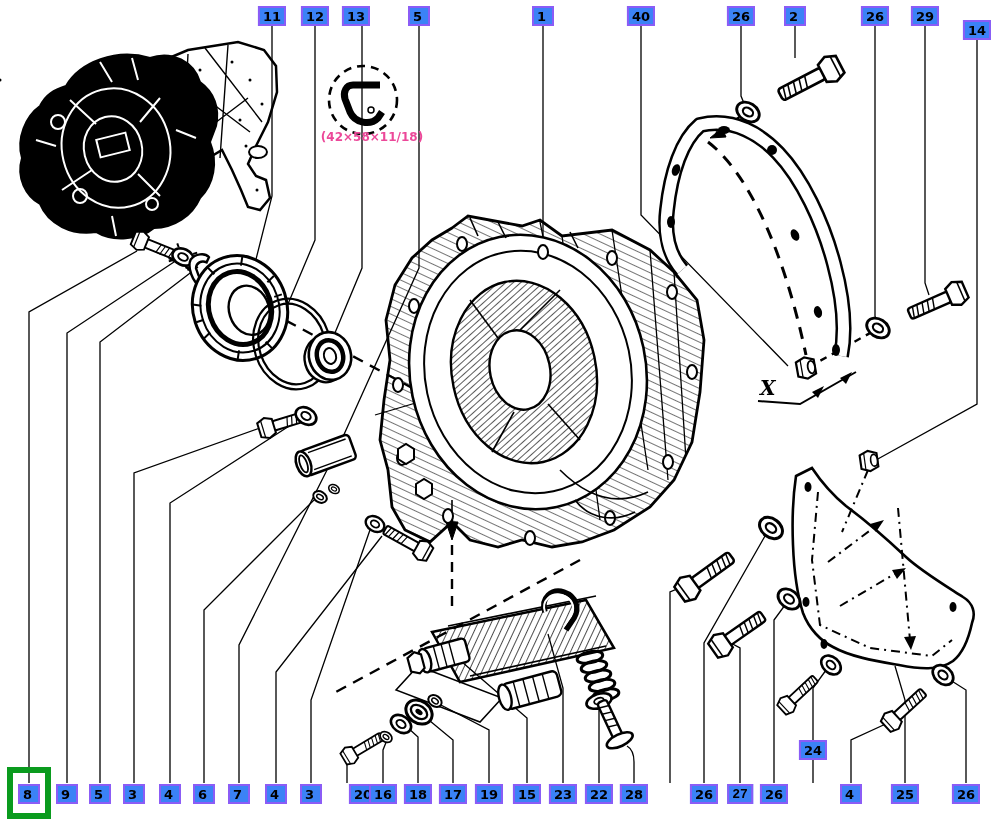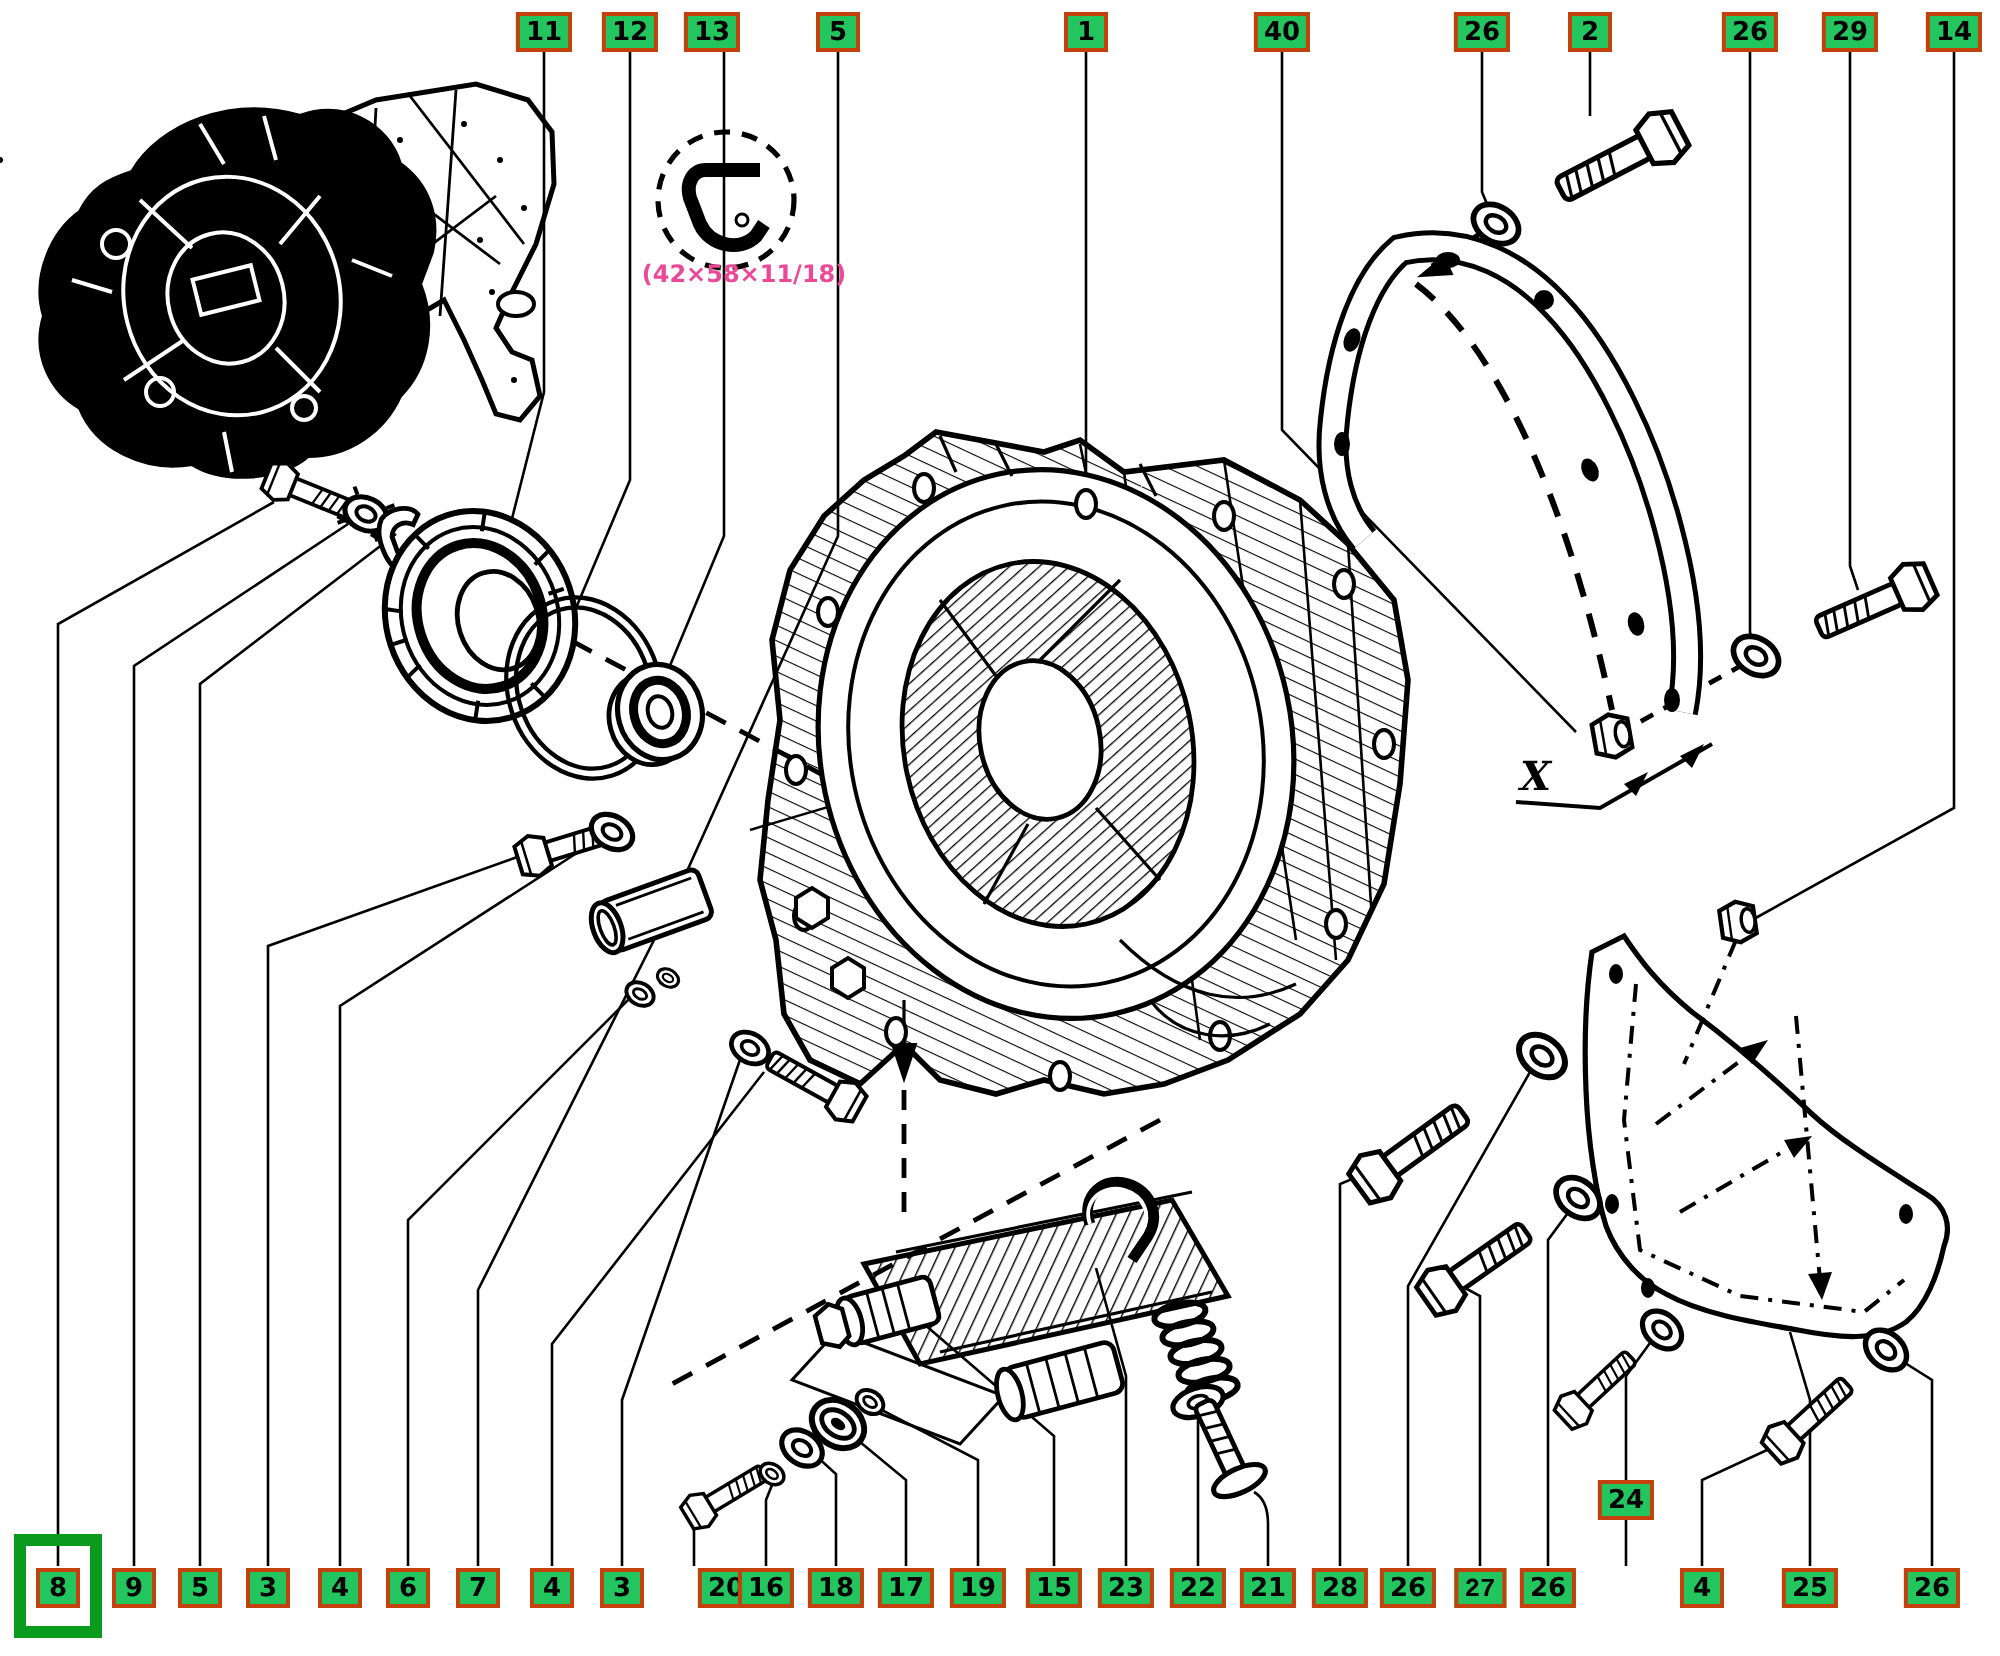--- a/index.html
+++ b/index.html
@@ -1,21 +1,21 @@
 <!DOCTYPE html>
 <html><head>
 <meta charset="utf-8">
 <style>
   html,body{margin:0;padding:0;background:#fff;}
   .stage{position:relative;width:1000px;height:828px;background:#fff;overflow:hidden;
          font-family:"DejaVu Sans",sans-serif;}
   .stage svg{position:absolute;left:0;top:0;}
   .lbl{position:absolute;transform:translateX(-50%);box-sizing:border-box;
-       min-width:22px;height:20px;padding:1px 3px 0;border:2px solid #c2410c;background:#22c55e;
-       font:bold 13px/16px "DejaVu Sans",sans-serif;text-align:center;color:#000;}
+       min-width:22px;height:20px;padding:1px 3px 0;border:2px solid #8b5cf6;background:#3b82f6;
+       font:bold 13px/16px "DejaVu Sans",sans-serif;color:#000;}
   .hl{position:absolute;box-sizing:border-box;width:44px;height:52px;border:6px solid #0a9b1e;background:transparent;}
   .note{position:absolute;transform:translateX(-50%);font:bold 12px "DejaVu Sans",sans-serif;
         color:#ec4899;white-space:nowrap;}
   .xmark{position:absolute;font:italic bold 20px "DejaVu Serif",serif;color:#000;}
 </style>
 </head>
 <body>
 
 <div class="stage">
 
@@ -324,41 +324,41 @@
   <div class="lbl" style="left:272px;top:6px;">11</div>
   <div class="lbl" style="left:315px;top:6px;">12</div>
   <div class="lbl" style="left:356px;top:6px;">13</div>
   <div class="lbl" style="left:419px;top:6px;">5</div>
   <div class="lbl" style="left:543px;top:6px;">1</div>
   <div class="lbl" style="left:641px;top:6px;">40</div>
   <div class="lbl" style="left:741px;top:6px;">26</div>
   <div class="lbl" style="left:795px;top:6px;">2</div>
   <div class="lbl" style="left:875px;top:6px;">26</div>
   <div class="lbl" style="left:925px;top:6px;">29</div>
-  <div class="lbl" style="left:977px;top:6px;">14</div>
+  <div class="lbl" style="left:977px;top:20px;">14</div>
 
   <div class="lbl" style="left:29px;top:784px;">8</div>
   <div class="lbl" style="left:67px;top:784px;">9</div>
   <div class="lbl" style="left:100px;top:784px;">5</div>
   <div class="lbl" style="left:134px;top:784px;">3</div>
   <div class="lbl" style="left:170px;top:784px;">4</div>
   <div class="lbl" style="left:204px;top:784px;">6</div>
   <div class="lbl" style="left:239px;top:784px;">7</div>
   <div class="lbl" style="left:276px;top:784px;">4</div>
   <div class="lbl" style="left:311px;top:784px;">3</div>
   <div class="lbl" style="left:347px;top:784px;margin-left:16px;">20</div>
   <div class="lbl" style="left:383px;top:784px;">16</div>
   <div class="lbl" style="left:418px;top:784px;">18</div>
   <div class="lbl" style="left:453px;top:784px;">17</div>
   <div class="lbl" style="left:489px;top:784px;">19</div>
   <div class="lbl" style="left:527px;top:784px;">15</div>
   <div class="lbl" style="left:563px;top:784px;">23</div>
   <div class="lbl" style="left:599px;top:784px;">22</div>
   <div class="lbl" style="left:634px;top:784px;">21</div>
-  <div class="lbl" style="left:670px;top:784px;">28</div>
+  <div class="lbl" style="left:634px;top:784px;">28</div>
   <div class="lbl" style="left:704px;top:784px;">26</div>
   <div class="lbl" style="left:740px;top:784px;font-family:Liberation Mono, monospace;">27</div>
   <div class="lbl" style="left:774px;top:784px;">26</div>
   <div class="lbl" style="left:813px;top:740px;">24</div>
   <div class="lbl" style="left:851px;top:784px;">4</div>
   <div class="lbl" style="left:905px;top:784px;">25</div>
   <div class="lbl" style="left:966px;top:784px;">26</div>
 
   <div class="note" style="left:372px;top:130px;">(42×58×11/18)</div>
   <div class="xmark" style="left:760px;top:376px;">X</div>

